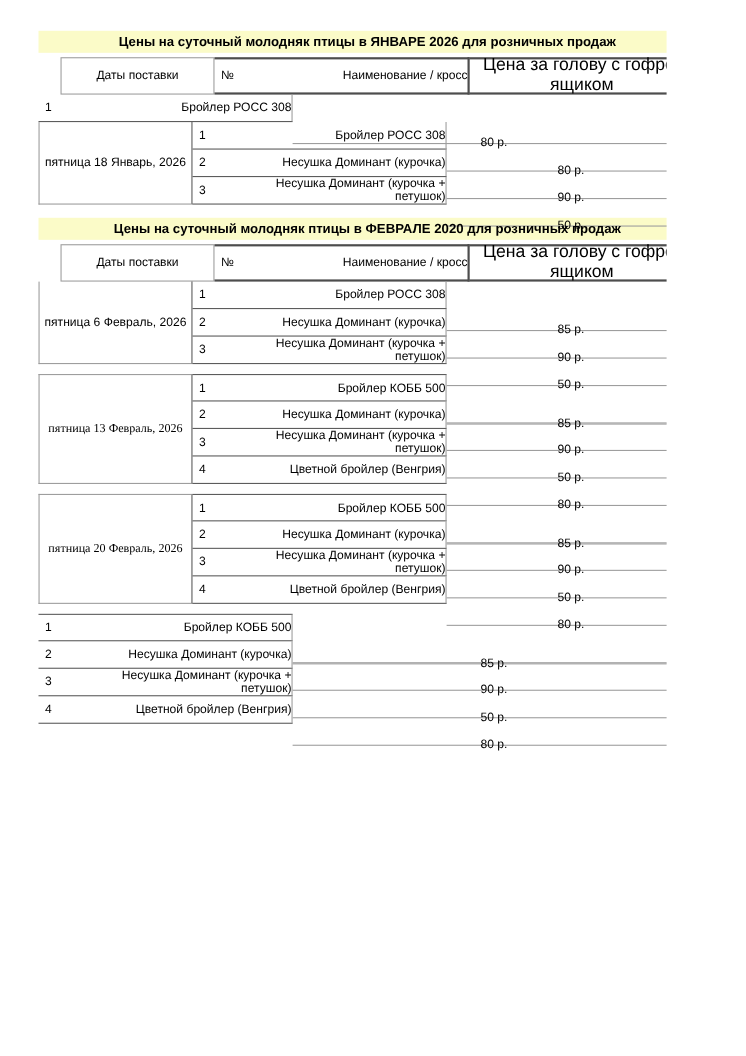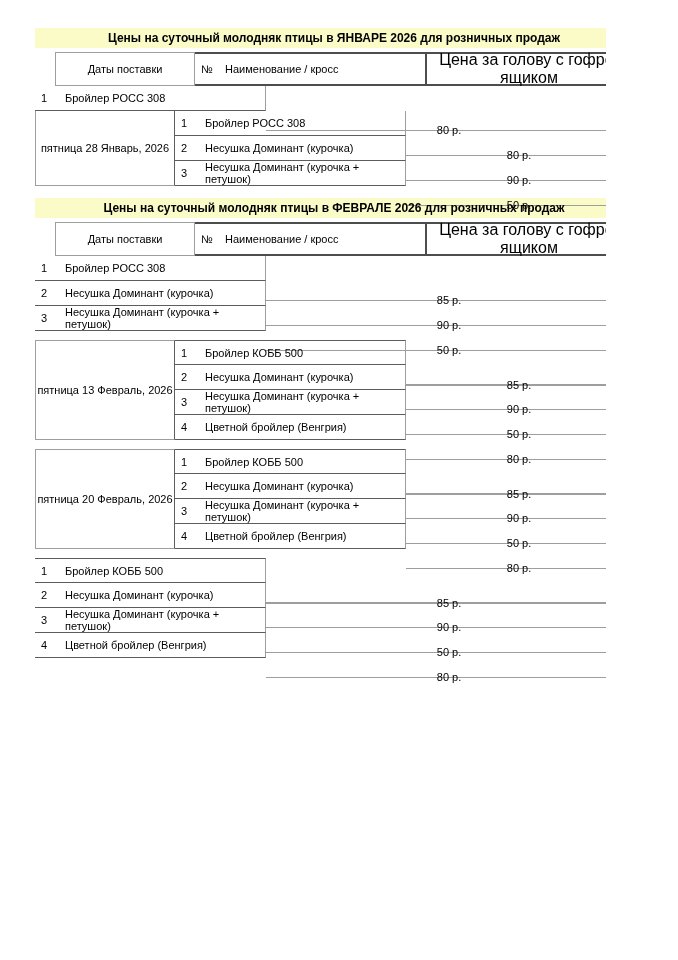--- a/index.html
+++ b/index.html
@@ -71,32 +71,32 @@
   }
   .rows { flex: 1; display: flex; flex-direction: column; }
   .row { display: flex; height: 25px; }
   .cell-mid {
     width: 231px; box-sizing: border-box;
     border-bottom: 1px solid var(--mid-border, #5c5c5c);
     border-right: 1px solid var(--light-border, #9e9e9e);
     display: flex; align-items: center; font-size: 11px;
   }
   .num { width: 24px; padding-left: 6px; flex: none; }
-  .name { flex: 1; text-align: left; }
+  .name { flex: 1; text-align: right; }
   .cell-price {
     flex: 1; box-sizing: border-box;
     border-bottom: 1px solid var(--light-border, #9e9e9e);
     border-right: 1px solid var(--light-border, #9e9e9e);
     display: flex; align-items: center; justify-content: center;
     font-size: 11px;
     margin-top: 44px;
   }
 
   
-  .noheader .g-date { border-top: 1px solid var(--light-border, #9e9e9e); }
+  .noheader .g-date { border-top: 1px solid var(--light-border, #9e9e9e); font-family: Liberation Serif, serif; }
   .noheader .row:first-child .cell-mid { border-top: 1px solid var(--mid-border, #5c5c5c); }
   .noheader .row:first-child .cell-price { border-top: 1px solid var(--light-border, #9e9e9e); }
 </style>
 </head>
 <body>
 
 <div class="page">
   <div class="content">
     <div id="sections">
         <div class="price-section">
@@ -115,21 +115,21 @@
                 <div class="row">
                   <div class="cell-mid">
                     <div class="num">1</div>
                     <div class="name">Бройлер РОСС 308</div>
                   </div>
                   <div class="cell-price">80 р.</div>
                 </div>
               </div>
             </div>
             <div class="group">
-              <div class="g-date">пятница 28 Январь, 2026</div>
+              <div class="g-date">пятница 18 Январь, 2026</div>
               <div class="rows">
                 <div class="row">
                   <div class="cell-mid">
                     <div class="num">1</div>
                     <div class="name">Бройлер РОСС 308</div>
                   </div>
                   <div class="cell-price">80 р.</div>
                 </div>
                 <div class="row">
                   <div class="cell-mid">
@@ -143,31 +143,32 @@
                     <div class="num">3</div>
                     <div class="name">Несушка Доминант (курочка + петушок)</div>
                   </div>
                   <div class="cell-price">50 р.</div>
                 </div>
               </div>
             </div>
           </div>
         </div>
         <div class="price-section">
-          <div class="band">Цены на суточный молодняк птицы в ФЕВРАЛЕ 2026 для розничных продаж</div>
+          <div class="band">Цены на суточный молодняк птицы в ФЕВРАЛЕ 2020 для розничных продаж</div>
           <div class="table-block">
             <div class="header-row">
               <div class="h-date">Даты поставки</div>
               <div class="h-mid">
                 <div class="num">№</div>
                 <div class="name">Наименование / кросс</div>
               </div>
               <div class="h-price">Цена за голову с гофро-ящиком</div>
             </div>
             <div class="group">
+              <div class="g-date">пятница 6 Февраль, 2026</div>
               <div class="rows">
                 <div class="row">
                   <div class="cell-mid">
                     <div class="num">1</div>
                     <div class="name">Бройлер РОСС 308</div>
                   </div>
                   <div class="cell-price">85 р.</div>
                 </div>
                 <div class="row">
                   <div class="cell-mid">

